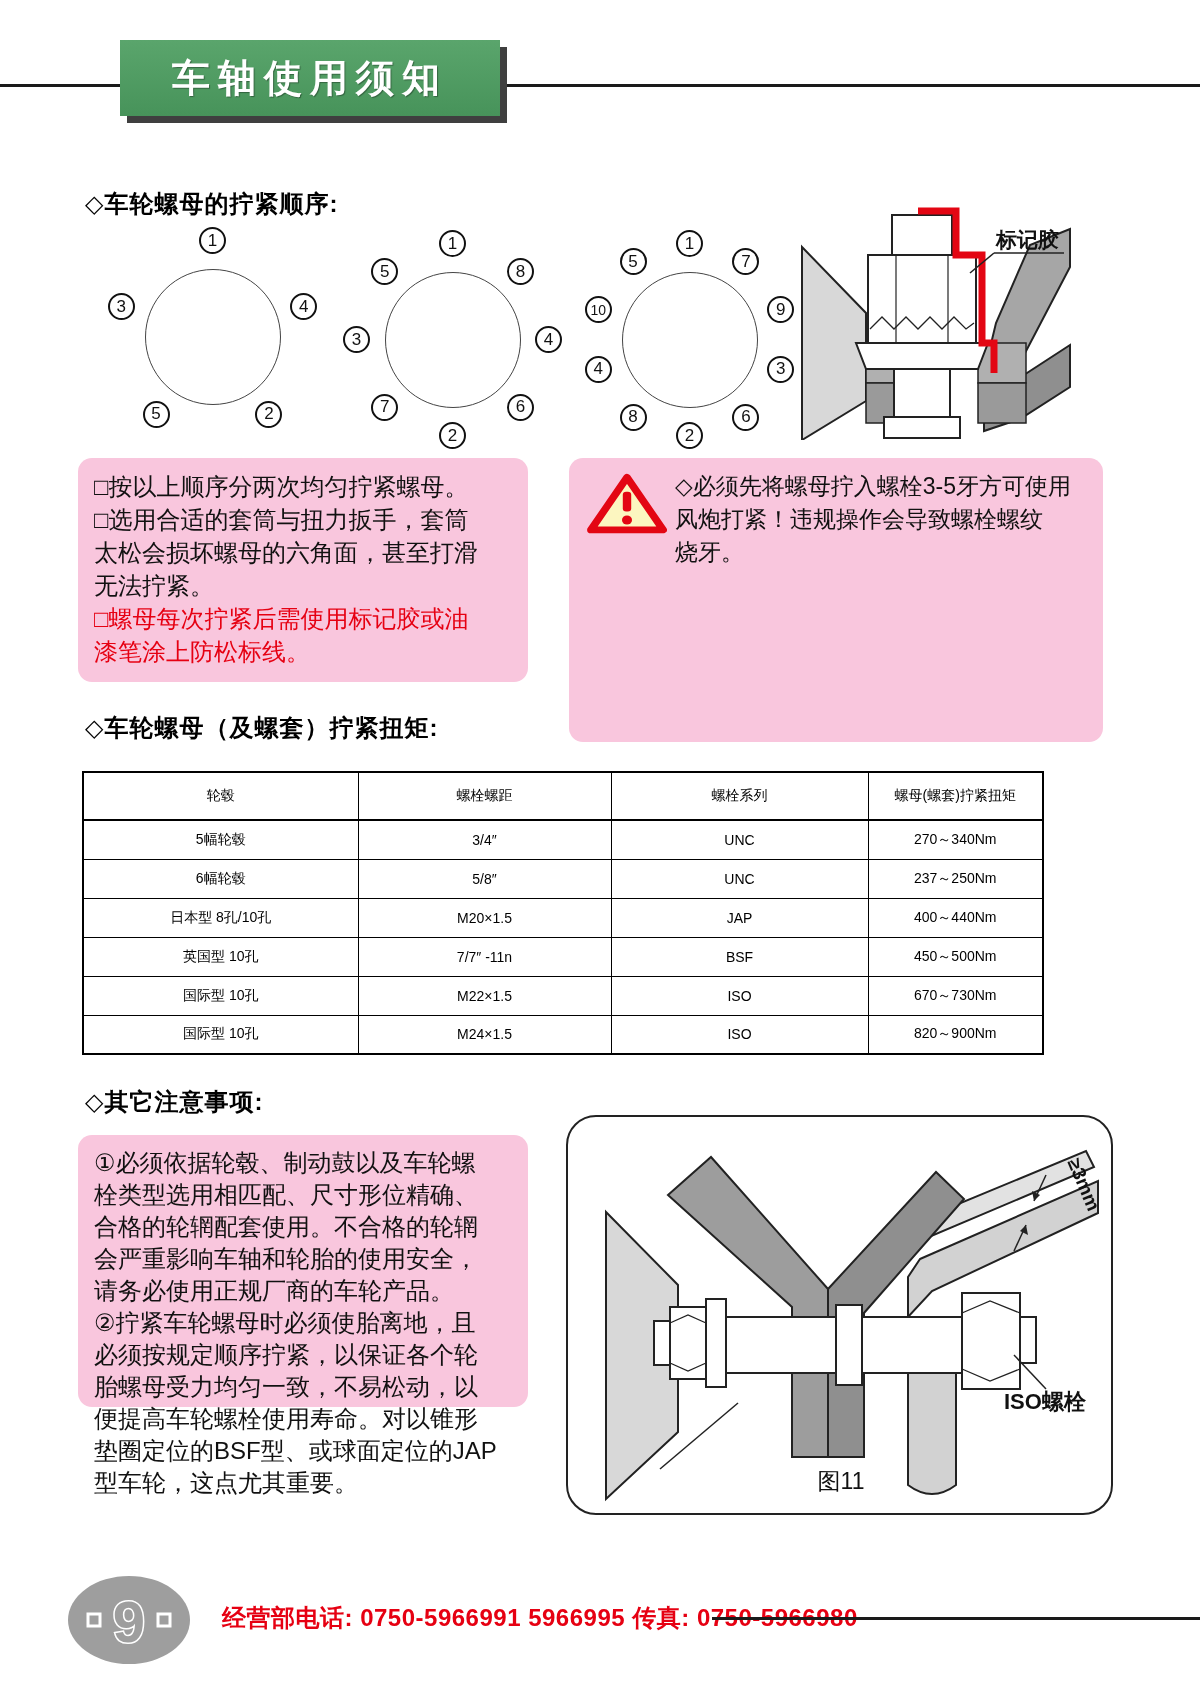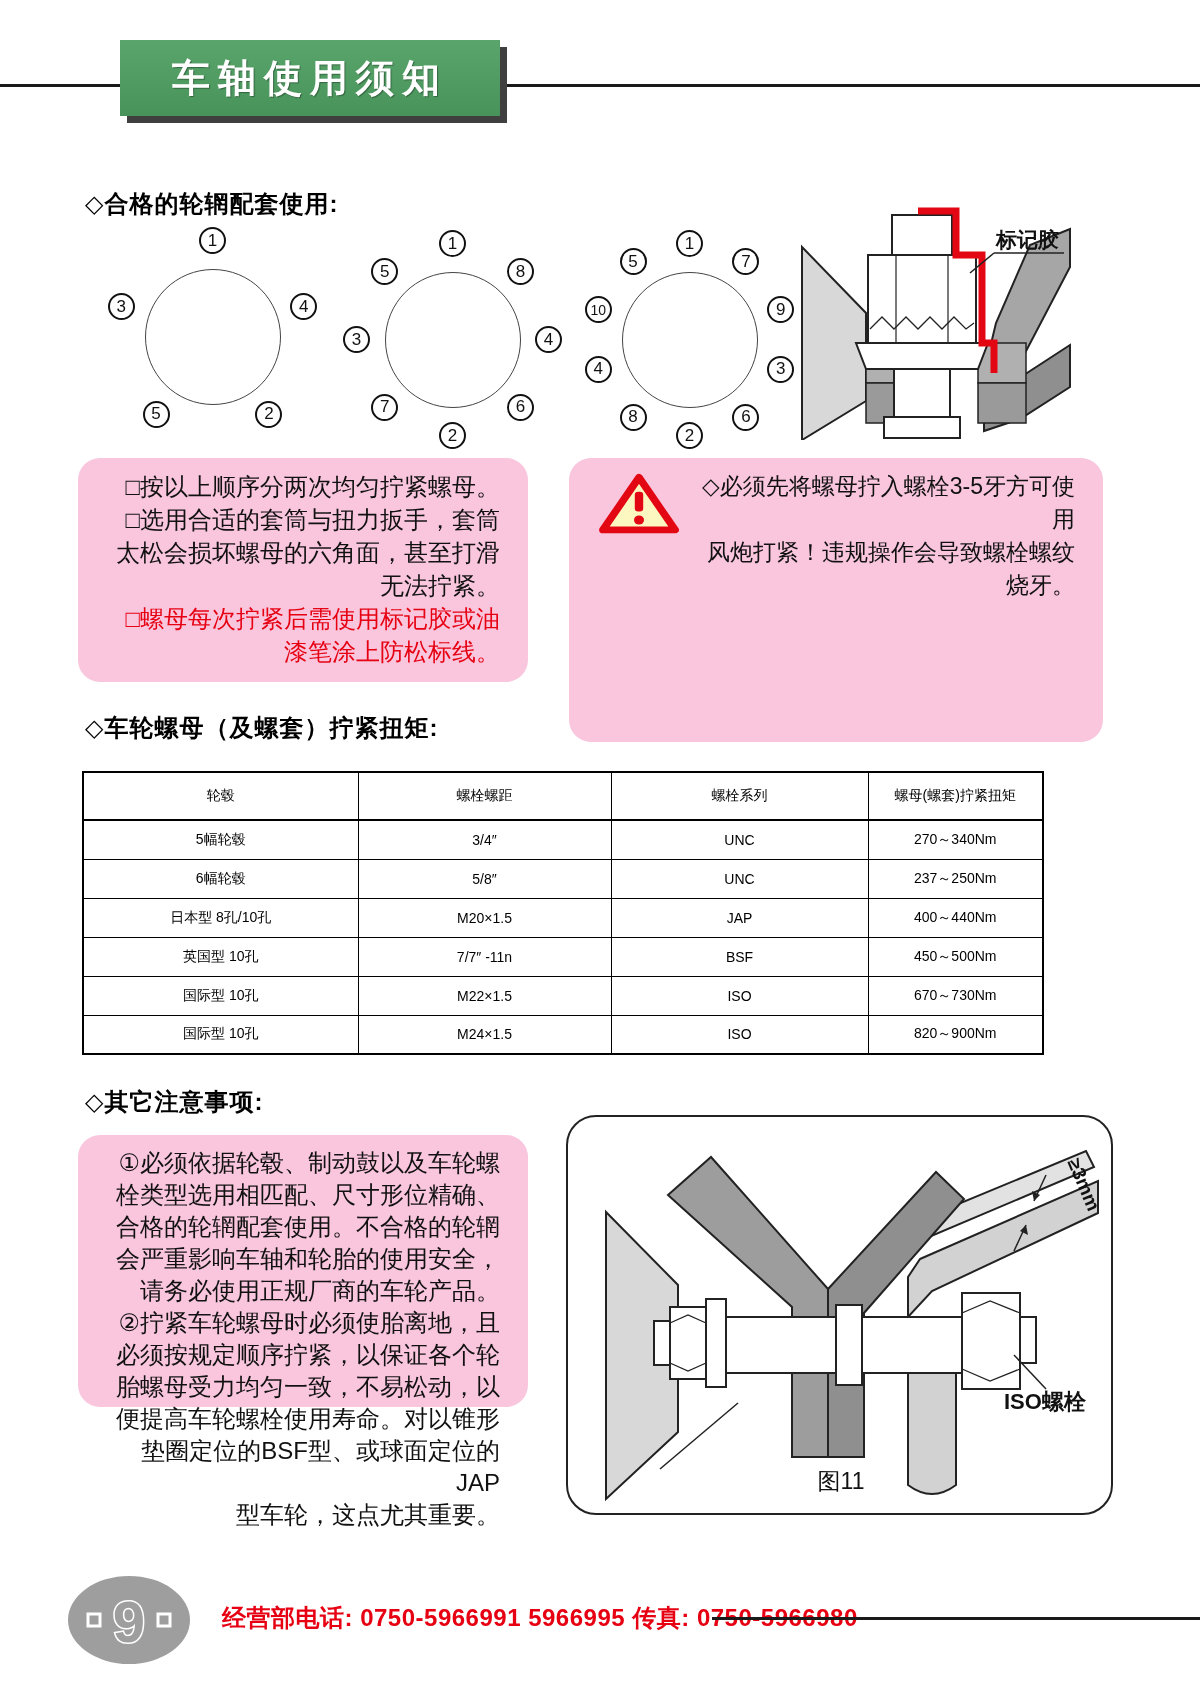--- a/index.html
+++ b/index.html
@@ -24,21 +24,21 @@
   
   .sec-heading{font-size:24px;font-weight:600;color:#000;letter-spacing:1px;}
   
   .circle-diagram{position:absolute;width:136px;height:136px;}
   .wheel-outline{position:absolute;left:0;top:0;width:136px;height:136px;border:1.5px solid #444;border-radius:50%;}
   .seq-label{
     position:absolute;width:27px;height:27px;border:2px solid #111;border-radius:50%;background:#fff;
     display:flex;align-items:center;justify-content:center;font-size:17px;color:#111;
   }
   
-  .pink-box{background:var(--pink);border-radius:22px;padding:12px 28px;font-size:24px;line-height:33px;color:#111;text-align:right;}
+  .pink-box{background:var(--pink);border-radius:14px;padding:12px 16px;font-size:24px;line-height:33px;color:#111;}
   .pink-box .pre{white-space:pre-line;}
   .red-note{color:var(--redtext);}
   .warning-tri{float:left;width:84px;height:64px;margin:2px 6px 2px 0;}
   
   table.torque{border-collapse:collapse;width:960px;table-layout:fixed;background:#fff;}
   table.torque th,table.torque td{
     border:1.6px solid #000;text-align:center;vertical-align:middle;
     font-size:14px;font-weight:normal;color:#000;overflow:hidden;white-space:nowrap;
   }
   table.torque thead th{height:48px;border-bottom-width:2px;}
@@ -52,21 +52,21 @@
   svg text{font-family:"Liberation Sans","DejaVu Sans",sans-serif;}
 </style>
 </head>
 <body>
 
 <div class="abs top-rule"></div>
 <div class="abs banner">
   <span class="banner-title">车轴使用须知</span>
 </div>
 
-<div class="abs sec-heading" style="left:85px;top:188px;">◇合格的轮辋配套使用:</div>
+<div class="abs sec-heading" style="left:85px;top:188px;">◇车轮螺母的拧紧顺序:</div>
 
 <div class="circle-diagram" style="left:145px;top:269px;">
   <div class="wheel-outline"></div>
 <span class="seq-label" style="left: 54px; top: -42px;">1</span>
     <span class="seq-label" style="left: 145.301px; top: 24.3344px;">4</span>
     <span class="seq-label" style="left: 110.427px; top: 131.666px;">2</span>
     <span class="seq-label" style="left: -2.42738px; top: 131.666px;">5</span>
     <span class="seq-label" style="left: -37.3014px; top: 24.3344px;">3</span>
   </div>
 <div class="circle-diagram" style="left:385px;top:272px;">

